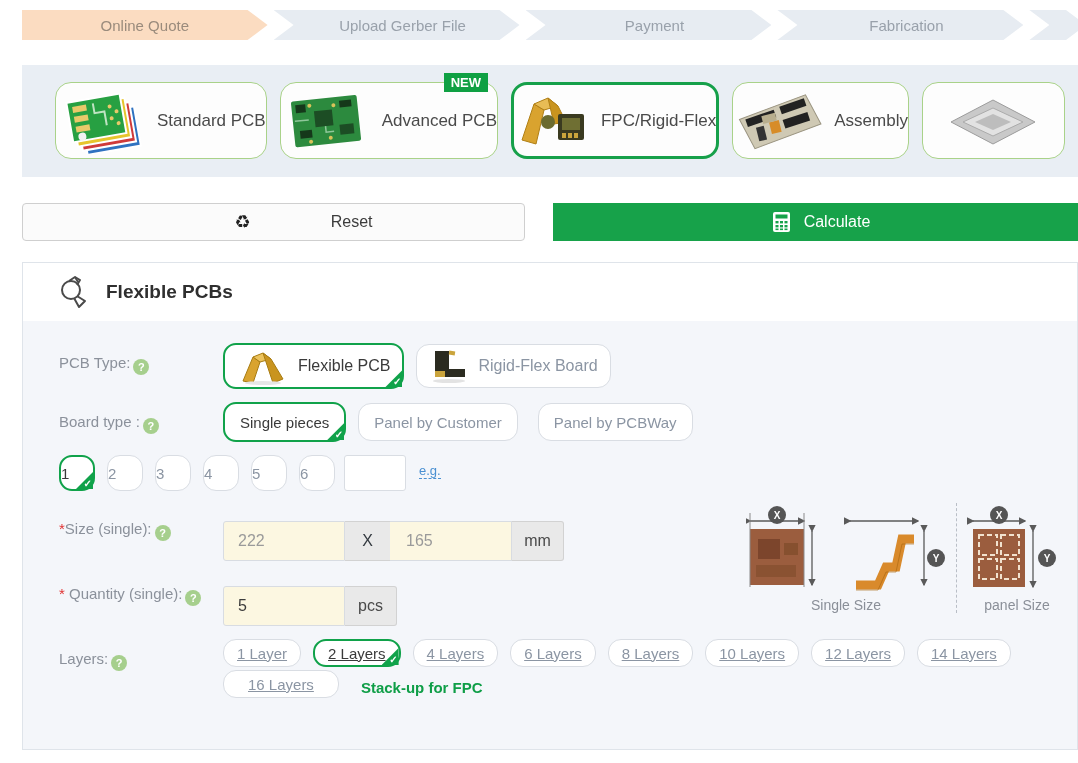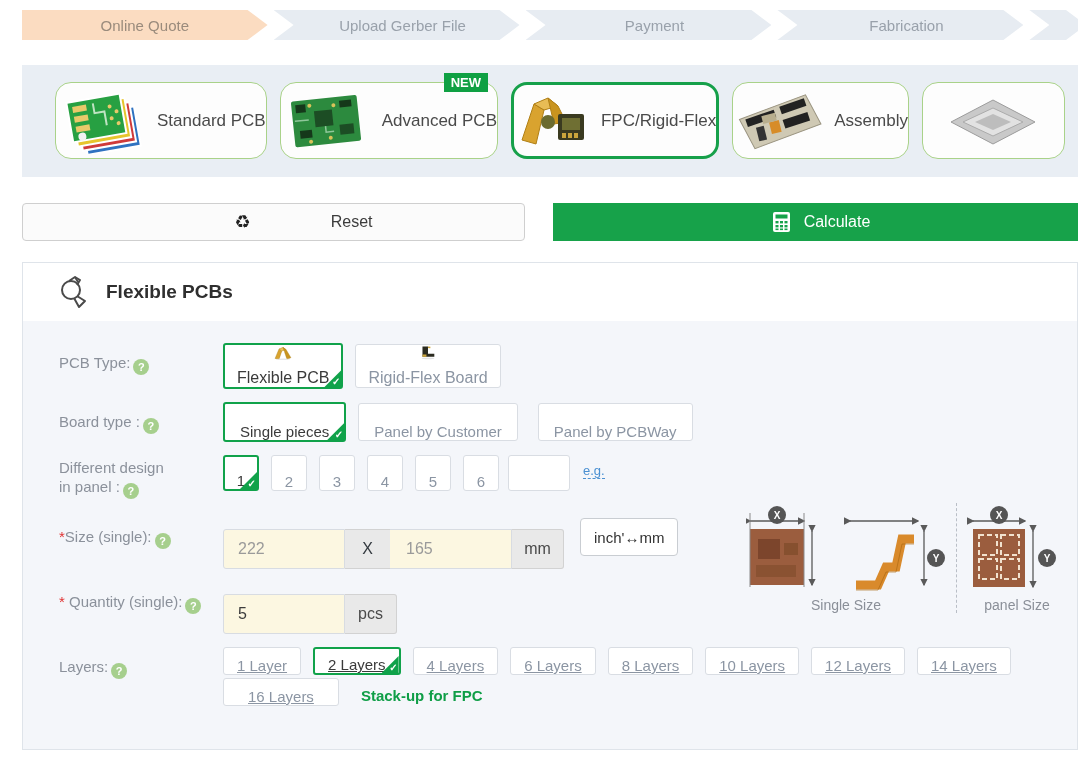--- a/index.html
+++ b/index.html
@@ -47,23 +47,23 @@
   .panel-body { position:relative; height:428px; background:#f4f6fa; padding:22px 0 0 36px; }
 
   .frow { display:flex; margin-bottom:13px; }
   .flabel { width:164px; color:#8b919b; font-size:15px; padding-top:10px; line-height:19px; }
   .fctrl { display:flex; align-items:flex-start; }
   .red { color:#e03131; }
   .help { display:inline-block; width:16px; height:16px; border-radius:50%;
           background:#a6cf8d; color:#fff; font-size:11px; font-weight:bold;
           text-align:center; line-height:16px; vertical-align:-3px; margin-left:3px; cursor:pointer; }
 
-  .opt { position:relative; background:#fff; border:1px solid #d9dde3; border-radius:3px;
+  .opt { position:relative; background:#fff; border:1px solid #d9dde3; border-radius:13px;
          color:#8b95a3; font-size:15px; display:inline-flex; align-items:center;
-         justify-content:flex-end; cursor:pointer; white-space:nowrap;flex-direction:column; }
+         justify-content:space-between; cursor:pointer; white-space:nowrap; }
   .opt.selected { border:2px solid #10a24a; color:#3a3a3a; }
   .chk { position:absolute; right:0; bottom:0; width:17px; height:17px;
          background:#10a24a; clip-path:polygon(100% 0,0 100%,100% 100%); }
   .chk span { position:absolute; right:1px; bottom:0; font-size:10px; line-height:11px;
               color:#fff; font-weight:bold; }
 
   .opt.big { height:46px; padding:0 12px; gap:9px; font-size:16px; color:#3a3a3a; }
   .opt.big.unsel { height:44px; color:#8b95a3; margin-top:1px; }
   .opt.mid { height:40px; padding:0 15px; }
   .opt.mid.selected { font-size:15px; }
@@ -279,21 +279,20 @@
           <div class="opt mid gap20" style="height:38px;margin-top:1px">
             <span>Panel by Customer</span>
           </div>
           <div class="opt mid" style="height:38px;margin-top:1px">
             <span>Panel by PCBWay</span>
           </div>
         </div>
       </div>
 
       <div class="frow" style="margin-top:12px">
-        <div class="flabel" style="padding-top:3px"><span>Different design</span><br><span>in panel :</span><span class="help">?</span></div>
         <div class="fctrl">
           <div class="opt num selected gap12">
             <span>1</span>
             <span class="chk">
                 <span>✓</span>
               </span>
           </div>
           <div class="opt num gap12">
               <span>2</span>
             </div>
@@ -320,21 +319,20 @@
           <div class="igroup">
             <input class="tin first" type="text" value="222" style="">
             <span class="addon xsep">
                 <span>X</span>
               </span>
             <input class="tin" style="border-left: none; padding-left: 16px;" type="text" value="165">
             <span class="addon unit">
                 <span>mm</span>
               </span>
           </div>
-          <button class="btn-inch">inch'↔mm</button>
         </div>
       </div>
 
       <div class="frow" style="margin-top:10px">
         <div class="flabel"><span class="red">*</span><span> Quantity (single):</span><span class="help">?</span></div>
         <div class="fctrl">
           <div class="igroup">
             <input class="tin first dark" type="text" value="5" style="">
             <span class="addon unit">
                 <span>pcs</span>

